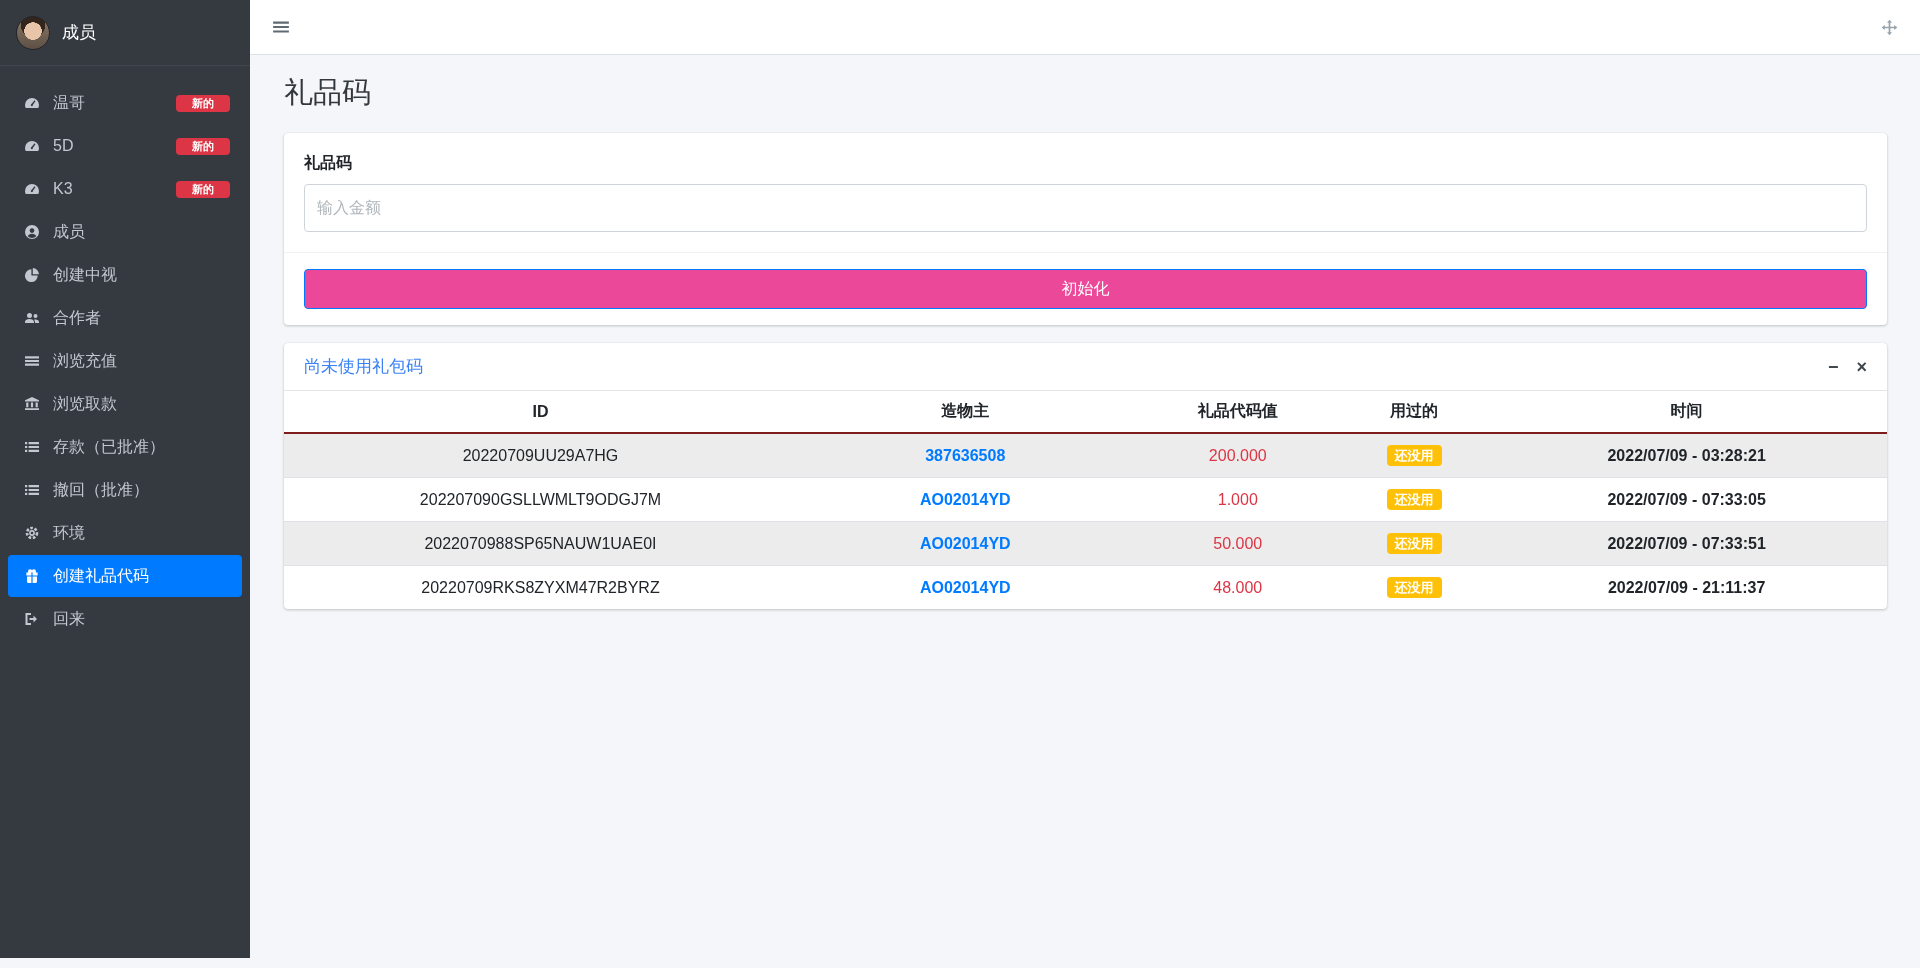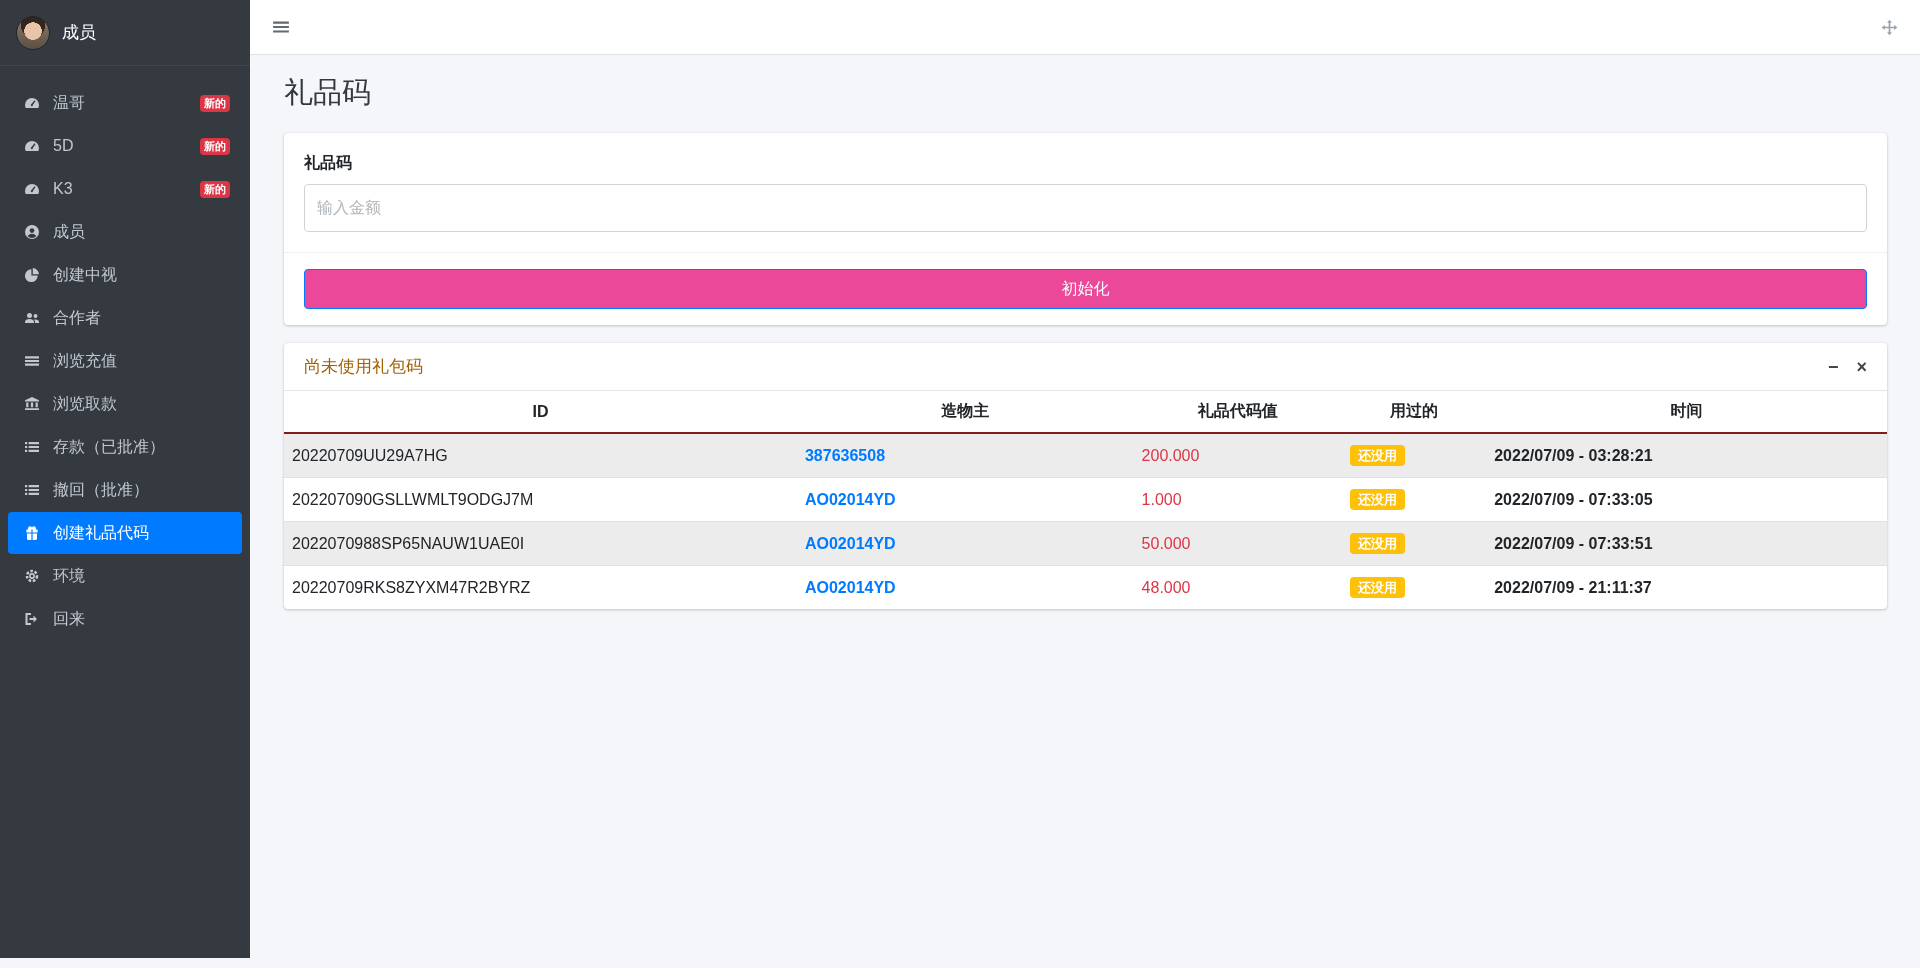--- a/index.html
+++ b/index.html
@@ -15,48 +15,48 @@
       radial-gradient(circle at 50% 26%, #33241c 0 42%, rgba(0,0,0,0) 43%),
       linear-gradient(180deg,#8d7b6a,#5d4f44);
     border:1px solid #22262a}
   .brand-label{color:#fff;font-size:17px}
   .menu{padding:16px 8px 0;display:block}
   .menu-item{display:flex;align-items:center;height:42px;margin-bottom:1px;padding:0 12px;color:#c2c7d0;font-size:16px;border-radius:4px;cursor:pointer;text-decoration:none}
   .menu-item .mi{width:24px;display:flex;justify-content:center;align-items:center;color:#c2c7d0}
   .menu-item.active{background:#007bff;color:#fff}
   .menu-item.active .mi{color:#fff}
   .ml{margin-left:9px;white-space:nowrap}
-  .mbadge{margin-left:auto;background:#dc3545;color:#fff;font-size:11px;font-weight:bold;padding:3px 4px;border-radius:4px;line-height:1}
+  .mbadge{margin-left:auto;background:#dc3545;color:#fff;font-size:11px;font-weight:bold;padding:3px 16px;border-radius:4px;line-height:1}
 
   
   .topbar{margin-left:250px;height:55px;background:#fff;border-bottom:1px solid #dee2e6;display:flex;align-items:center;justify-content:space-between;padding:0 22px}
   .hamburger{color:#5f6a72;cursor:pointer;display:flex}
   .expand{color:#9aa3ab;cursor:pointer;display:flex}
 
   
   .content{margin-left:250px;padding:18px 33px 0 34px}
   .page-title{font-size:29px;font-weight:500;color:#32383e;margin-bottom:20px}
 
   .card{background:#fff;border-radius:4px;box-shadow:0 0 1px rgba(0,0,0,.12),0 1px 3px rgba(0,0,0,.2);margin-bottom:18px;overflow:hidden}
   .card-body{padding:20px}
   .form-label{font-size:16px;font-weight:bold;color:#212529;margin-bottom:10px;display:block}
   .form-input{width:100%;height:48px;border:1px solid #ced4da;border-radius:4px;padding:0 12px;font-size:16px;color:#495057;font-family:inherit;outline:none}
   .form-input::placeholder{color:#b0b6bb}
   .card-footer{padding:16px 20px;border-top:1px solid #f0f0f1}
   .btn-primary{display:block;width:100%;height:40px;background:#ec4899;border:1px solid #007bff;color:#fff;font-size:16px;border-radius:4px;cursor:pointer;font-family:inherit}
 
   .card-header{display:flex;align-items:center;justify-content:space-between;padding:12px 20px;border-bottom:1px solid rgba(0,0,0,.1)}
-  .card-title{font-size:17px;color:#a16207;font-weight:400}
+  .card-title{font-size:17px;color:#3b82f6;font-weight:400}
   .card-tools{display:flex;gap:18px;align-items:center}
   .tool-btn{background:none;border:none;font-size:18px;font-weight:bold;color:#3f474e;cursor:pointer;line-height:1;font-family:inherit;padding:0}
 
   
   table{width:100%;border-collapse:collapse;font-size:16px}
   th{padding:10px 19px;text-align:center;font-weight:bold;color:#212529;border-bottom:2px solid #7f1d1d}
-  td{padding:11px 8px;border-top:1px solid #dee2e6;color:#212529}
+  td{padding:11px 8px;text-align:center;border-top:1px solid #dee2e6;color:#212529}
   tbody tr:nth-child(odd){background:#ececec}
   .c-creator{color:#007bff;font-weight:bold;cursor:pointer}
   .c-value{color:#dc3545;font-weight:normal}
   .c-time{font-weight:bold}
   .badge-warning{display:inline-block;background:#ffc107;color:#fff;font-size:13px;font-weight:bold;padding:4px 8px;border-radius:4px;line-height:1}
 </style>
 </head>
 <body>
 
 <aside class="sidebar">
@@ -152,39 +152,39 @@
 
     <a class="menu-item">
       <span class="mi">
           <svg width="16" height="16" viewBox="0 0 16 16">
             <path fill="currentColor" d="M1 3h2.2v2.2H1zM4.6 3H15v2.2H4.6zM1 6.9h2.2v2.2H1zM4.6 6.9H15v2.2H4.6zM1 10.8h2.2V13H1zM4.6 10.8H15V13H4.6z"></path>
           </svg>
         </span>
       <span class="ml">撤回（批准）</span>
     </a>
 
-    <a class="menu-item active">
-      <span class="mi">
-          <svg width="16" height="16" viewBox="0 0 16 16">
-            <path fill="currentColor" d="M13.6 4.5h-1.9c.2-.33.3-.72.3-1.1A2.1 2.1 0 0 0 9.9 1.3c-.76 0-1.43.4-1.9 1.02A2.34 2.34 0 0 0 6.1 1.3 2.1 2.1 0 0 0 4 3.4c0 .38.1.77.3 1.1H2.4v3h5v-3h1.2v3h5v-3zM7.4 15V8.6H3v5.2c0 .66.54 1.2 1.2 1.2h3.2zm1.2 0h3.2c.66 0 1.2-.54 1.2-1.2V8.6H8.6V15z"></path>
-          </svg>
-        </span>
-      <span class="ml">创建礼品代码</span>
-    </a>
-
     <a class="menu-item">
       <span class="mi">
           <svg width="16" height="16" viewBox="0 0 16 16">
             <g fill="none" stroke="currentColor">
               <circle cx="8" cy="8" r="5" stroke-width="2.6" stroke-dasharray="2.6 1.65"></circle>
               <circle cx="8" cy="8" r="2.1" stroke-width="1.6"></circle>
             </g>
           </svg>
         </span>
       <span class="ml">环境</span>
+    </a>
+
+    <a class="menu-item active">
+      <span class="mi">
+          <svg width="16" height="16" viewBox="0 0 16 16">
+            <path fill="currentColor" d="M13.6 4.5h-1.9c.2-.33.3-.72.3-1.1A2.1 2.1 0 0 0 9.9 1.3c-.76 0-1.43.4-1.9 1.02A2.34 2.34 0 0 0 6.1 1.3 2.1 2.1 0 0 0 4 3.4c0 .38.1.77.3 1.1H2.4v3h5v-3h1.2v3h5v-3zM7.4 15V8.6H3v5.2c0 .66.54 1.2 1.2 1.2h3.2zm1.2 0h3.2c.66 0 1.2-.54 1.2-1.2V8.6H8.6V15z"></path>
+          </svg>
+        </span>
+      <span class="ml">创建礼品代码</span>
     </a>
 
     <a class="menu-item">
       <span class="mi">
           <svg width="16" height="16" viewBox="0 0 16 16">
             <path fill="currentColor" d="M7 2v2H3.5v8H7v2H1.5V2H7zm2.5 2.5L13 8l-3.5 3.5V9H5.5V7h4V4.5z"></path>
           </svg>
         </span>
       <span class="ml">回来</span>
     </a>

